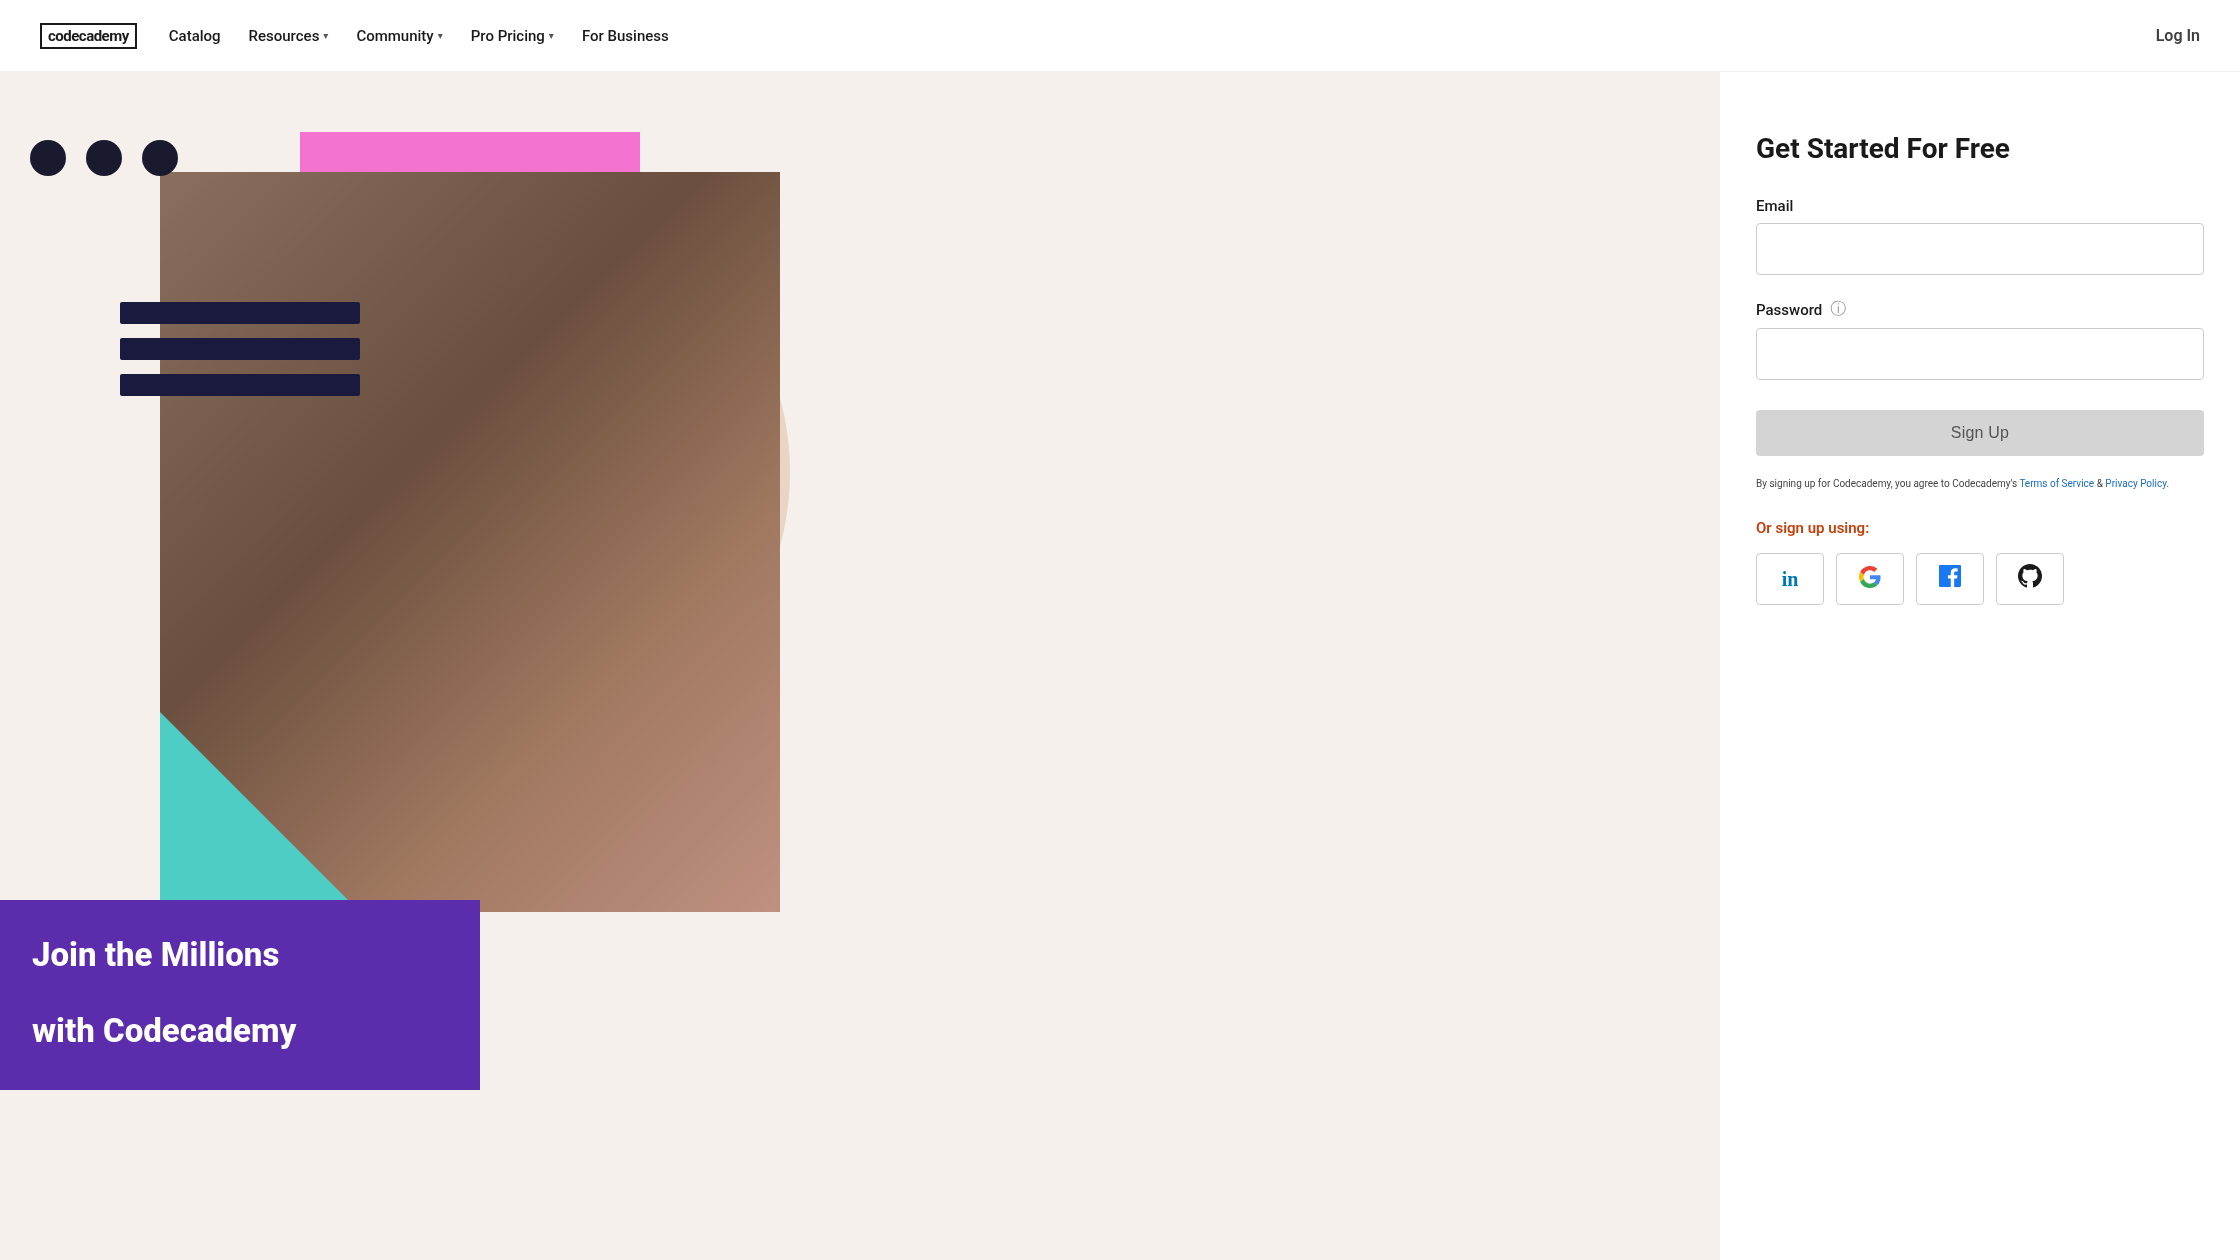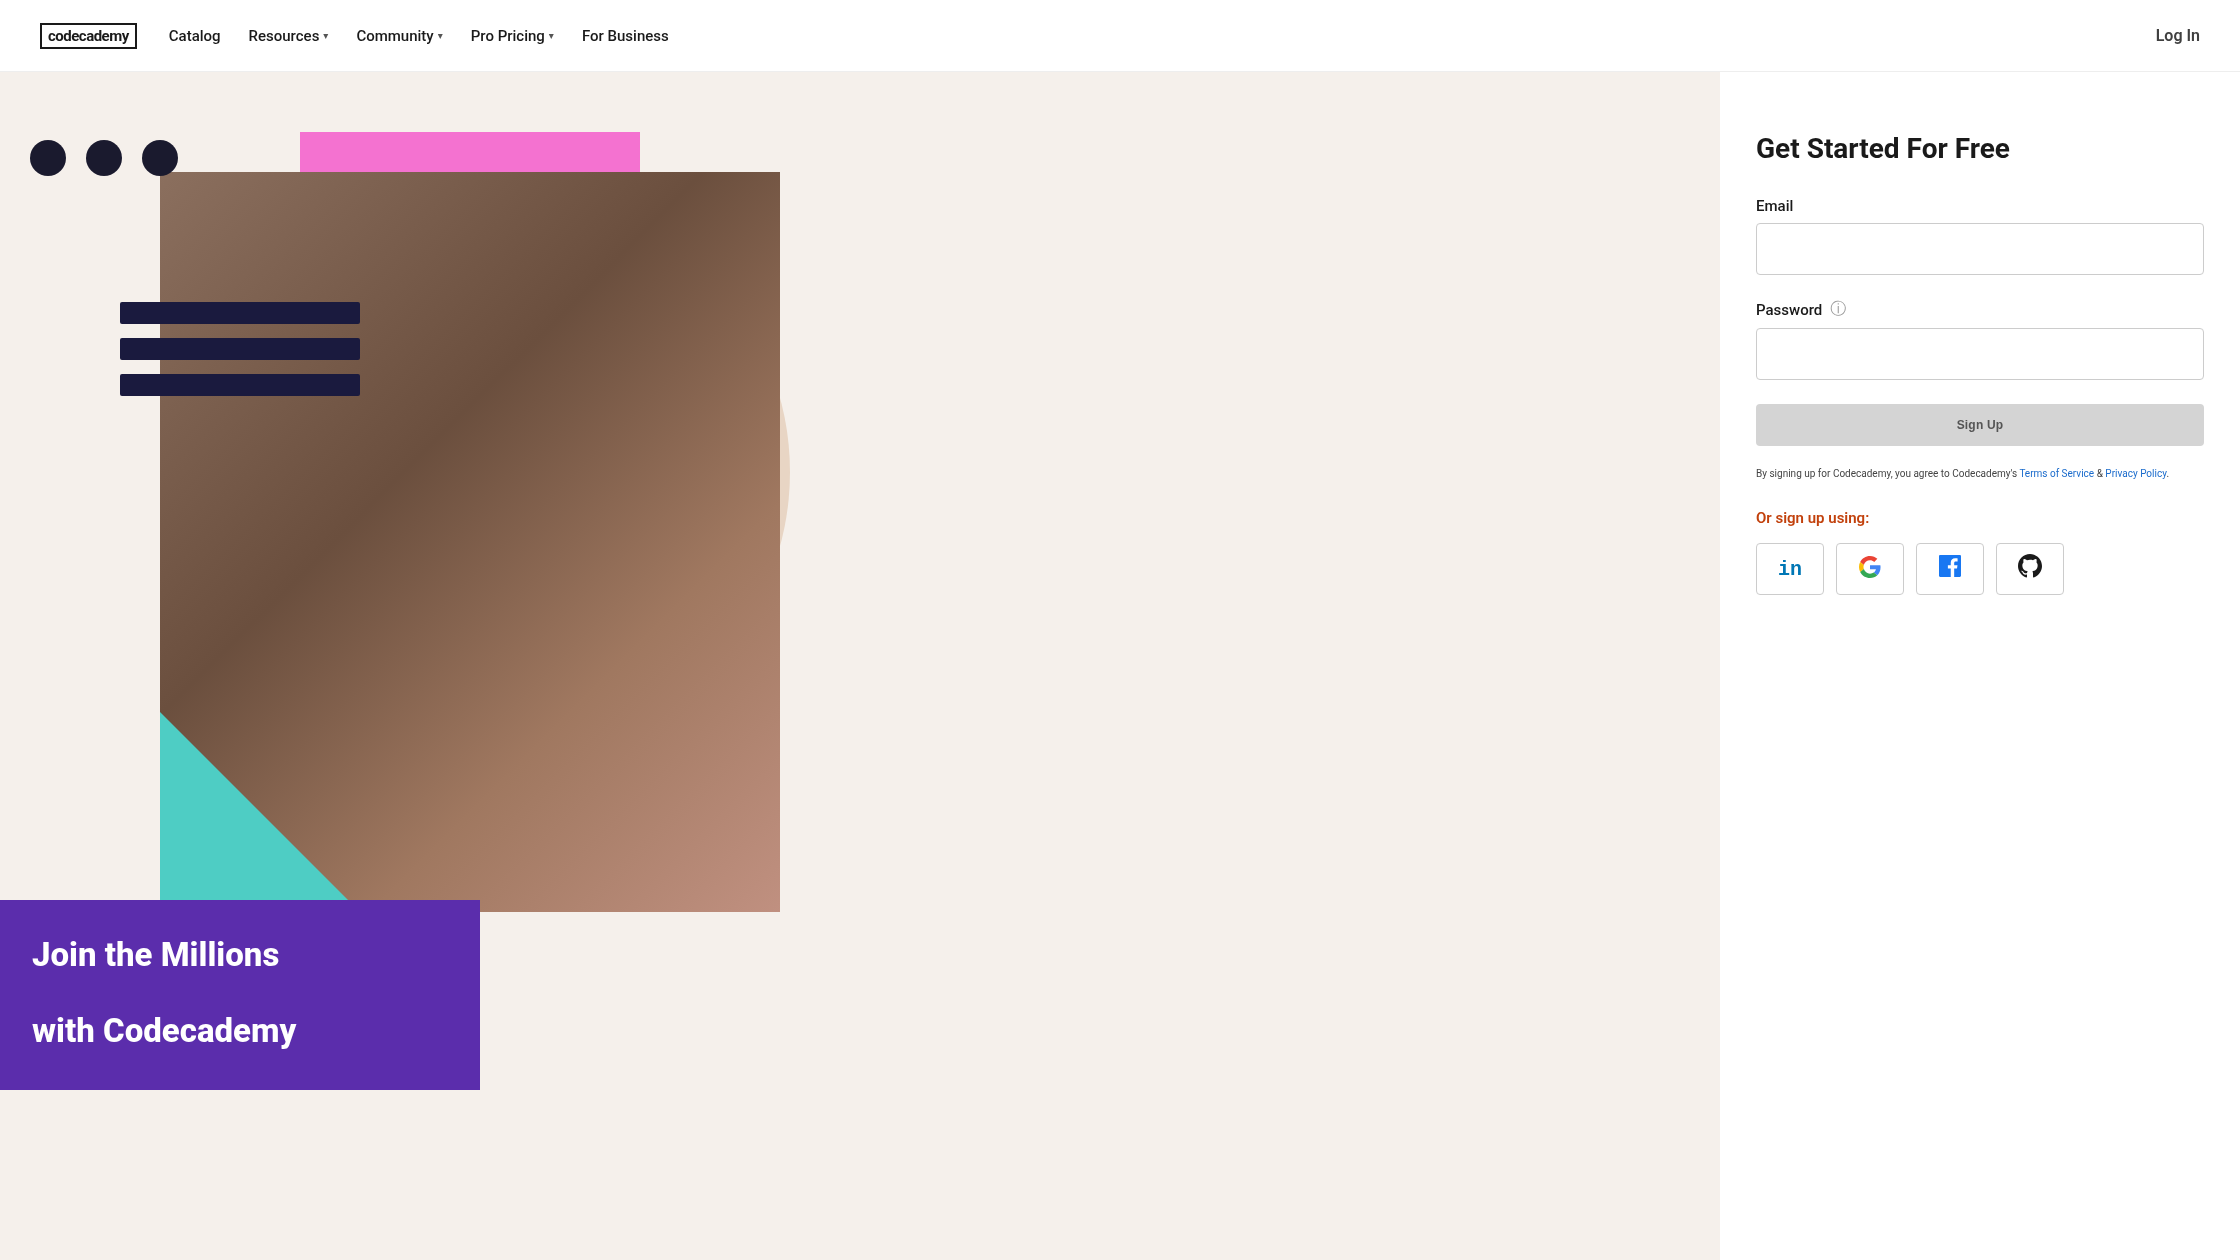--- a/index.html
+++ b/index.html
@@ -208,24 +208,24 @@
       font-size: 15px;
       outline: none;
       background: #fff;
     }
     .signup-btn {
       background: #d4d4d4;
       color: #555;
       border: none;
       border-radius: 4px;
       padding: 14px 32px;
-      font-size: 12px;
-      font-weight: 700;
+      font-size: 16px;
+      font-weight: 400;
       cursor: pointer;
-      margin-top: 0;
+      margin-top: 6px;
       letter-spacing: 0.2px;
     }
     .terms-text {
       font-size: 10px;
       color: #444;
       margin-top: 20px;
       line-height: 1.5;
     }
     .terms-text a {
       color: #1a6bcc;
@@ -250,21 +250,21 @@
       border-radius: 4px;
       display: flex;
       align-items: center;
       justify-content: center;
       cursor: pointer;
       background: #fff;
       font-size: 22px;
     }
 
     
-    .linkedin-icon { color: #0077b5; font-weight: 700; font-size: 20px; font-family: Liberation Mono, monospace; }
+    .linkedin-icon { color: #0077b5; font-weight: 700; font-size: 20px; font-family: Liberation Serif, serif; }
     
     .google-icon { font-size: 20px; }
     
     .facebook-icon { color: #1877f2; font-size: 22px; font-weight: 700; }
     
     .github-icon { color: #1a1a1a; font-size: 22px; }
   </style>
 </head>
 <body>
 

